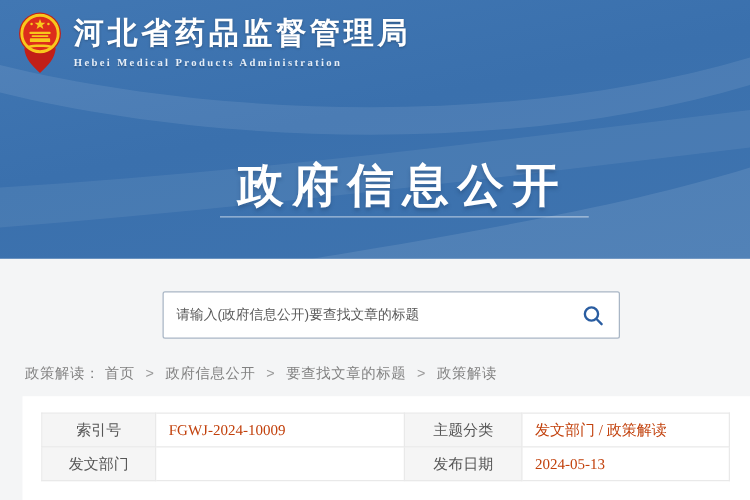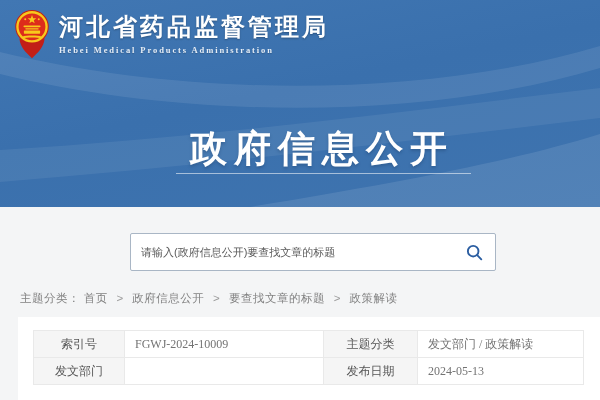--- a/index.html
+++ b/index.html
@@ -69,21 +69,21 @@
     font-family:Liberation Serif, serif;
   }
   .doc-table {
     position:absolute; top:13px; left:15px; width:550px;
     border-collapse:collapse; table-layout:fixed; font-size:12px;
   }
   .doc-table td { border:1px solid #e9e9e9; height:27px; }
   .td-label {
     background:#f5f5f5; text-align:center; color:#565656;
   }
-  .td-value { background:#ffffff; color:#737373; padding:0 10px; text-align:left; }
+  .td-value { background:#ffffff; color:#c2410c; padding:0 10px; text-align:left; }
 </style>
 </head>
 <body>
 
 <div class="app">
 
   <div class="header">
     <svg class="swoosh" viewBox="0 0 600 207" preserveAspectRatio="none">
       <path d="M0,52 C180,96 420,100 600,46 L600,68 C420,122 180,118 0,74 Z" fill="#ffffff" opacity="0.09"></path>
       <path d="M0,150 C200,138 400,112 600,88 L600,118 C400,142 200,166 0,182 Z" fill="#ffffff" opacity="0.07"></path>
@@ -117,21 +117,21 @@
     <input class="search-input" type="text" value="" placeholder="请输入(政府信息公开)要查找文章的标题" style="">
     <button class="search-btn">
       <svg width="17" height="17" viewBox="0 0 18 18" fill="none" stroke="#2a5da1" stroke-width="2" stroke-linecap="round">
         <circle cx="7.6" cy="7.6" r="5.6"></circle>
         <line x1="12.1" y1="12.1" x2="16.2" y2="16.2"></line>
       </svg>
     </button>
   </div>
 
   <div class="breadcrumb">
-    <span>主题分类：</span>
+    <span>政策解读：</span>
     <span class="crumb">首页</span>
     <span class="crumb-sep">&gt;</span>
     <span class="crumb">政府信息公开</span>
     <span class="crumb-sep">&gt;</span>
     <span class="crumb">要查找文章的标题</span>
     <span class="crumb-sep">&gt;</span>
     <span class="crumb">政策解读</span>
   </div>
 
   <div class="card">

